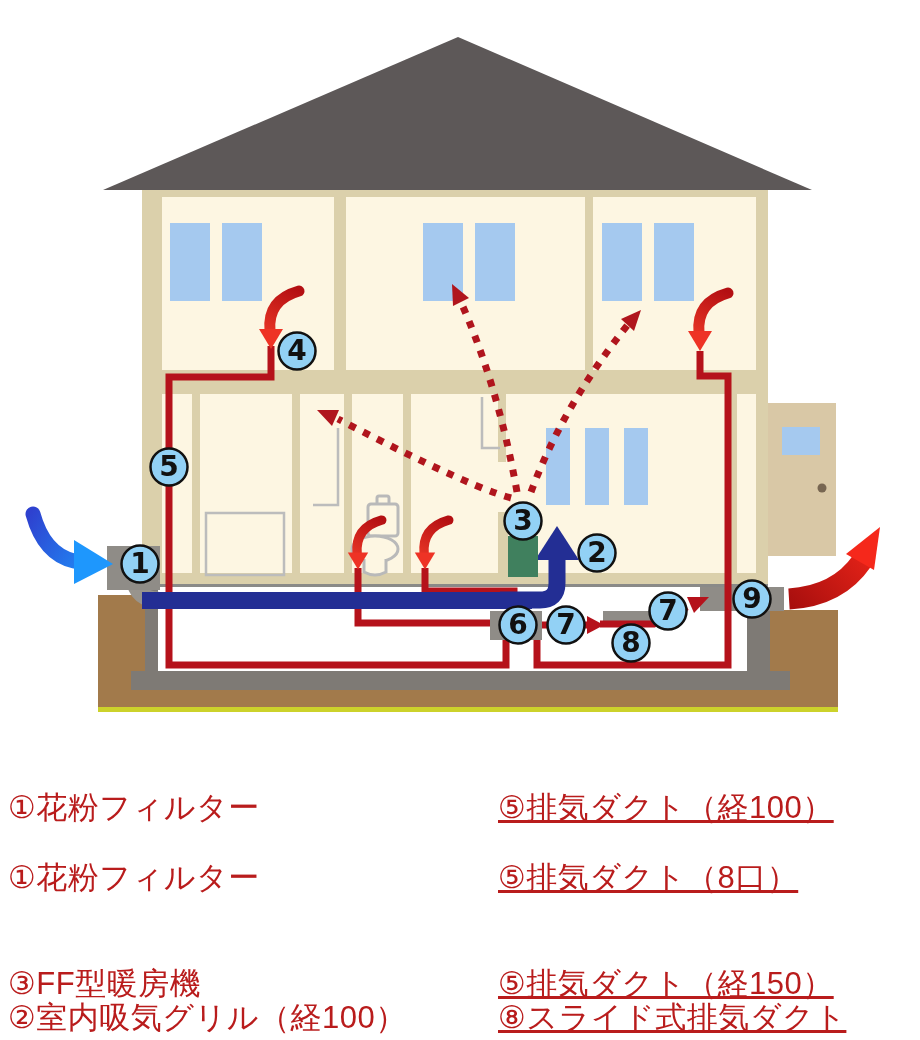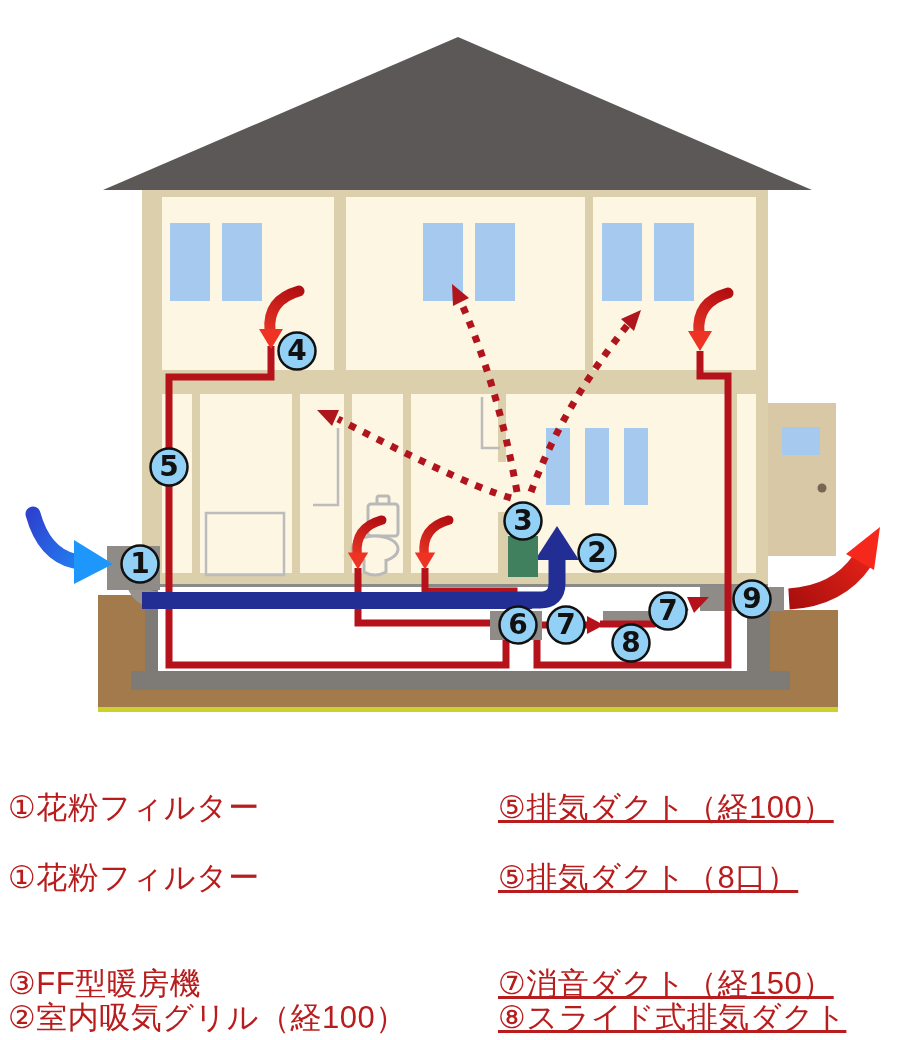--- a/index.html
+++ b/index.html
@@ -187,17 +187,17 @@
     </g>
   </svg>
 
   <div>
     <div class="legend-item c0 r0">①花粉フィルター</div>
     <div class="legend-item c0 r1">①花粉フィルター</div>
     <div class="legend-item c0 r2">③FF型暖房機</div>
     <div class="legend-item c0 r3">②室内吸気グリル（経100）</div>
     <div class="legend-item c1 r0">⑤排気ダクト（経100）</div>
     <div class="legend-item c1 r1">⑤排気ダクト（8口）</div>
-    <div class="legend-item c1 r2">⑦消音ダクト（経150）</div>
+    <div class="legend-item c1 r2">⑤排気ダクト（経150）</div>
     <div class="legend-item c1 r3">⑧スライド式排気ダクト</div>
   </div>
 
 </div>
 
 </body></html>

